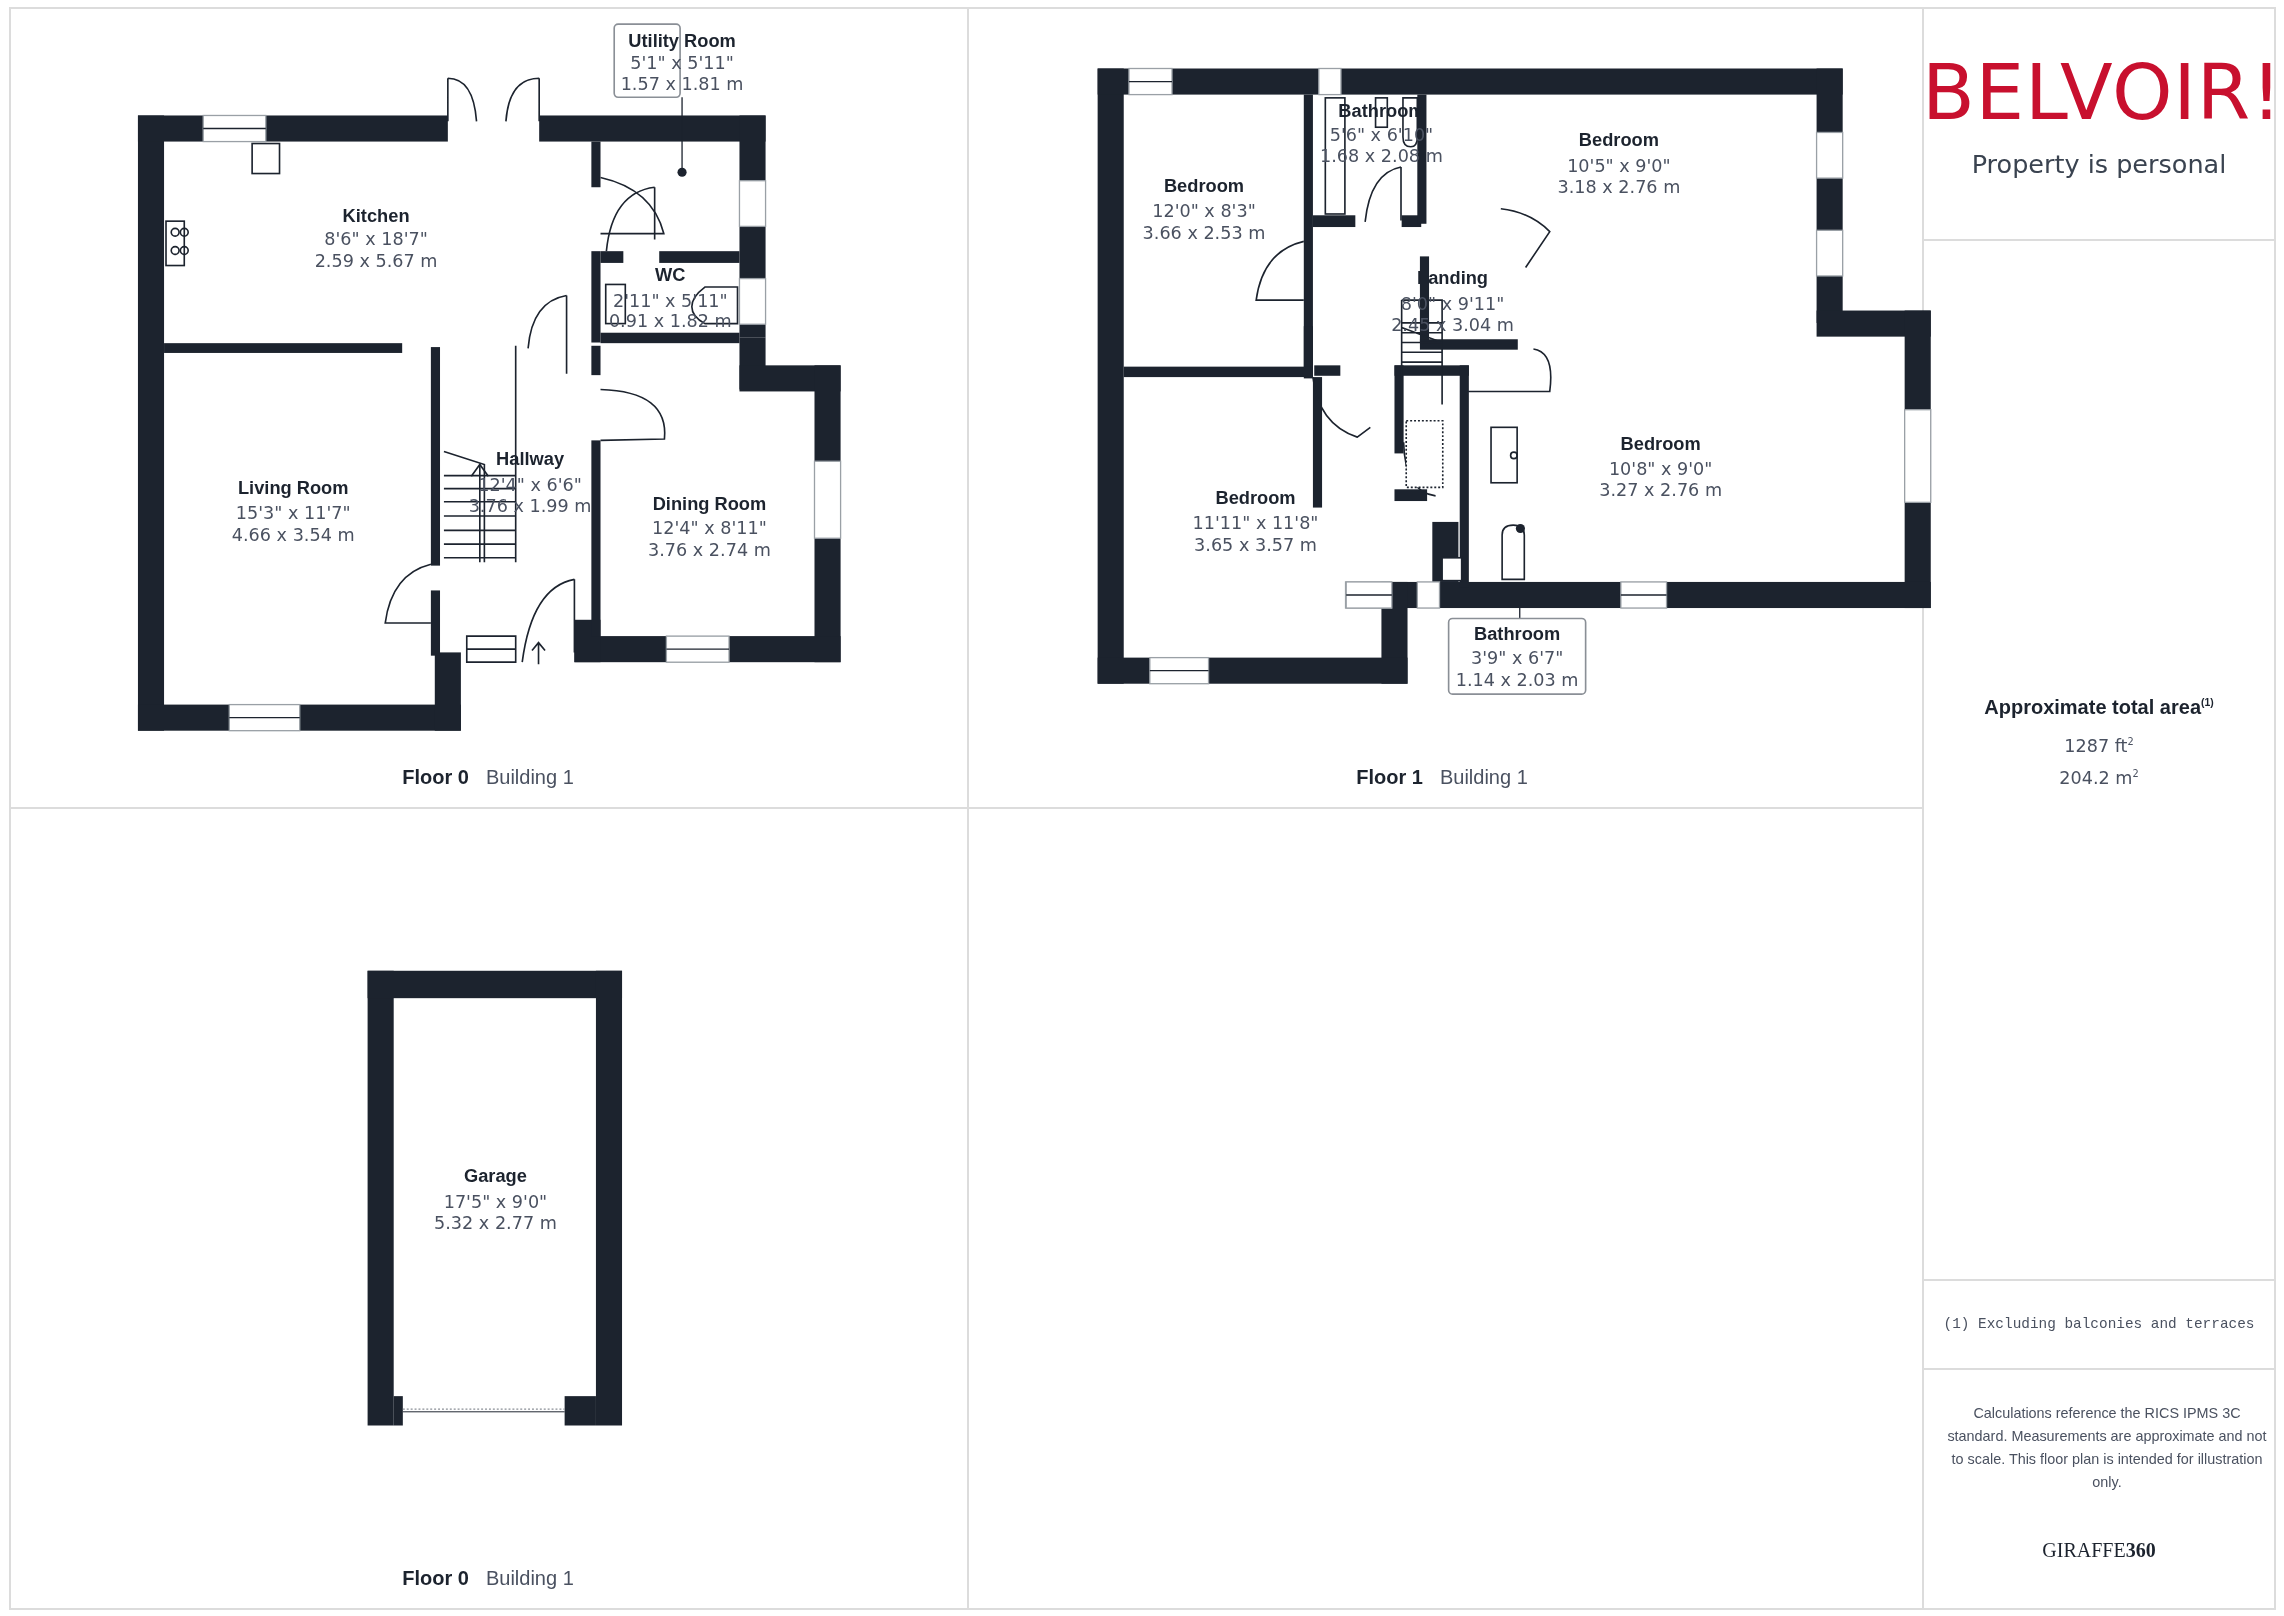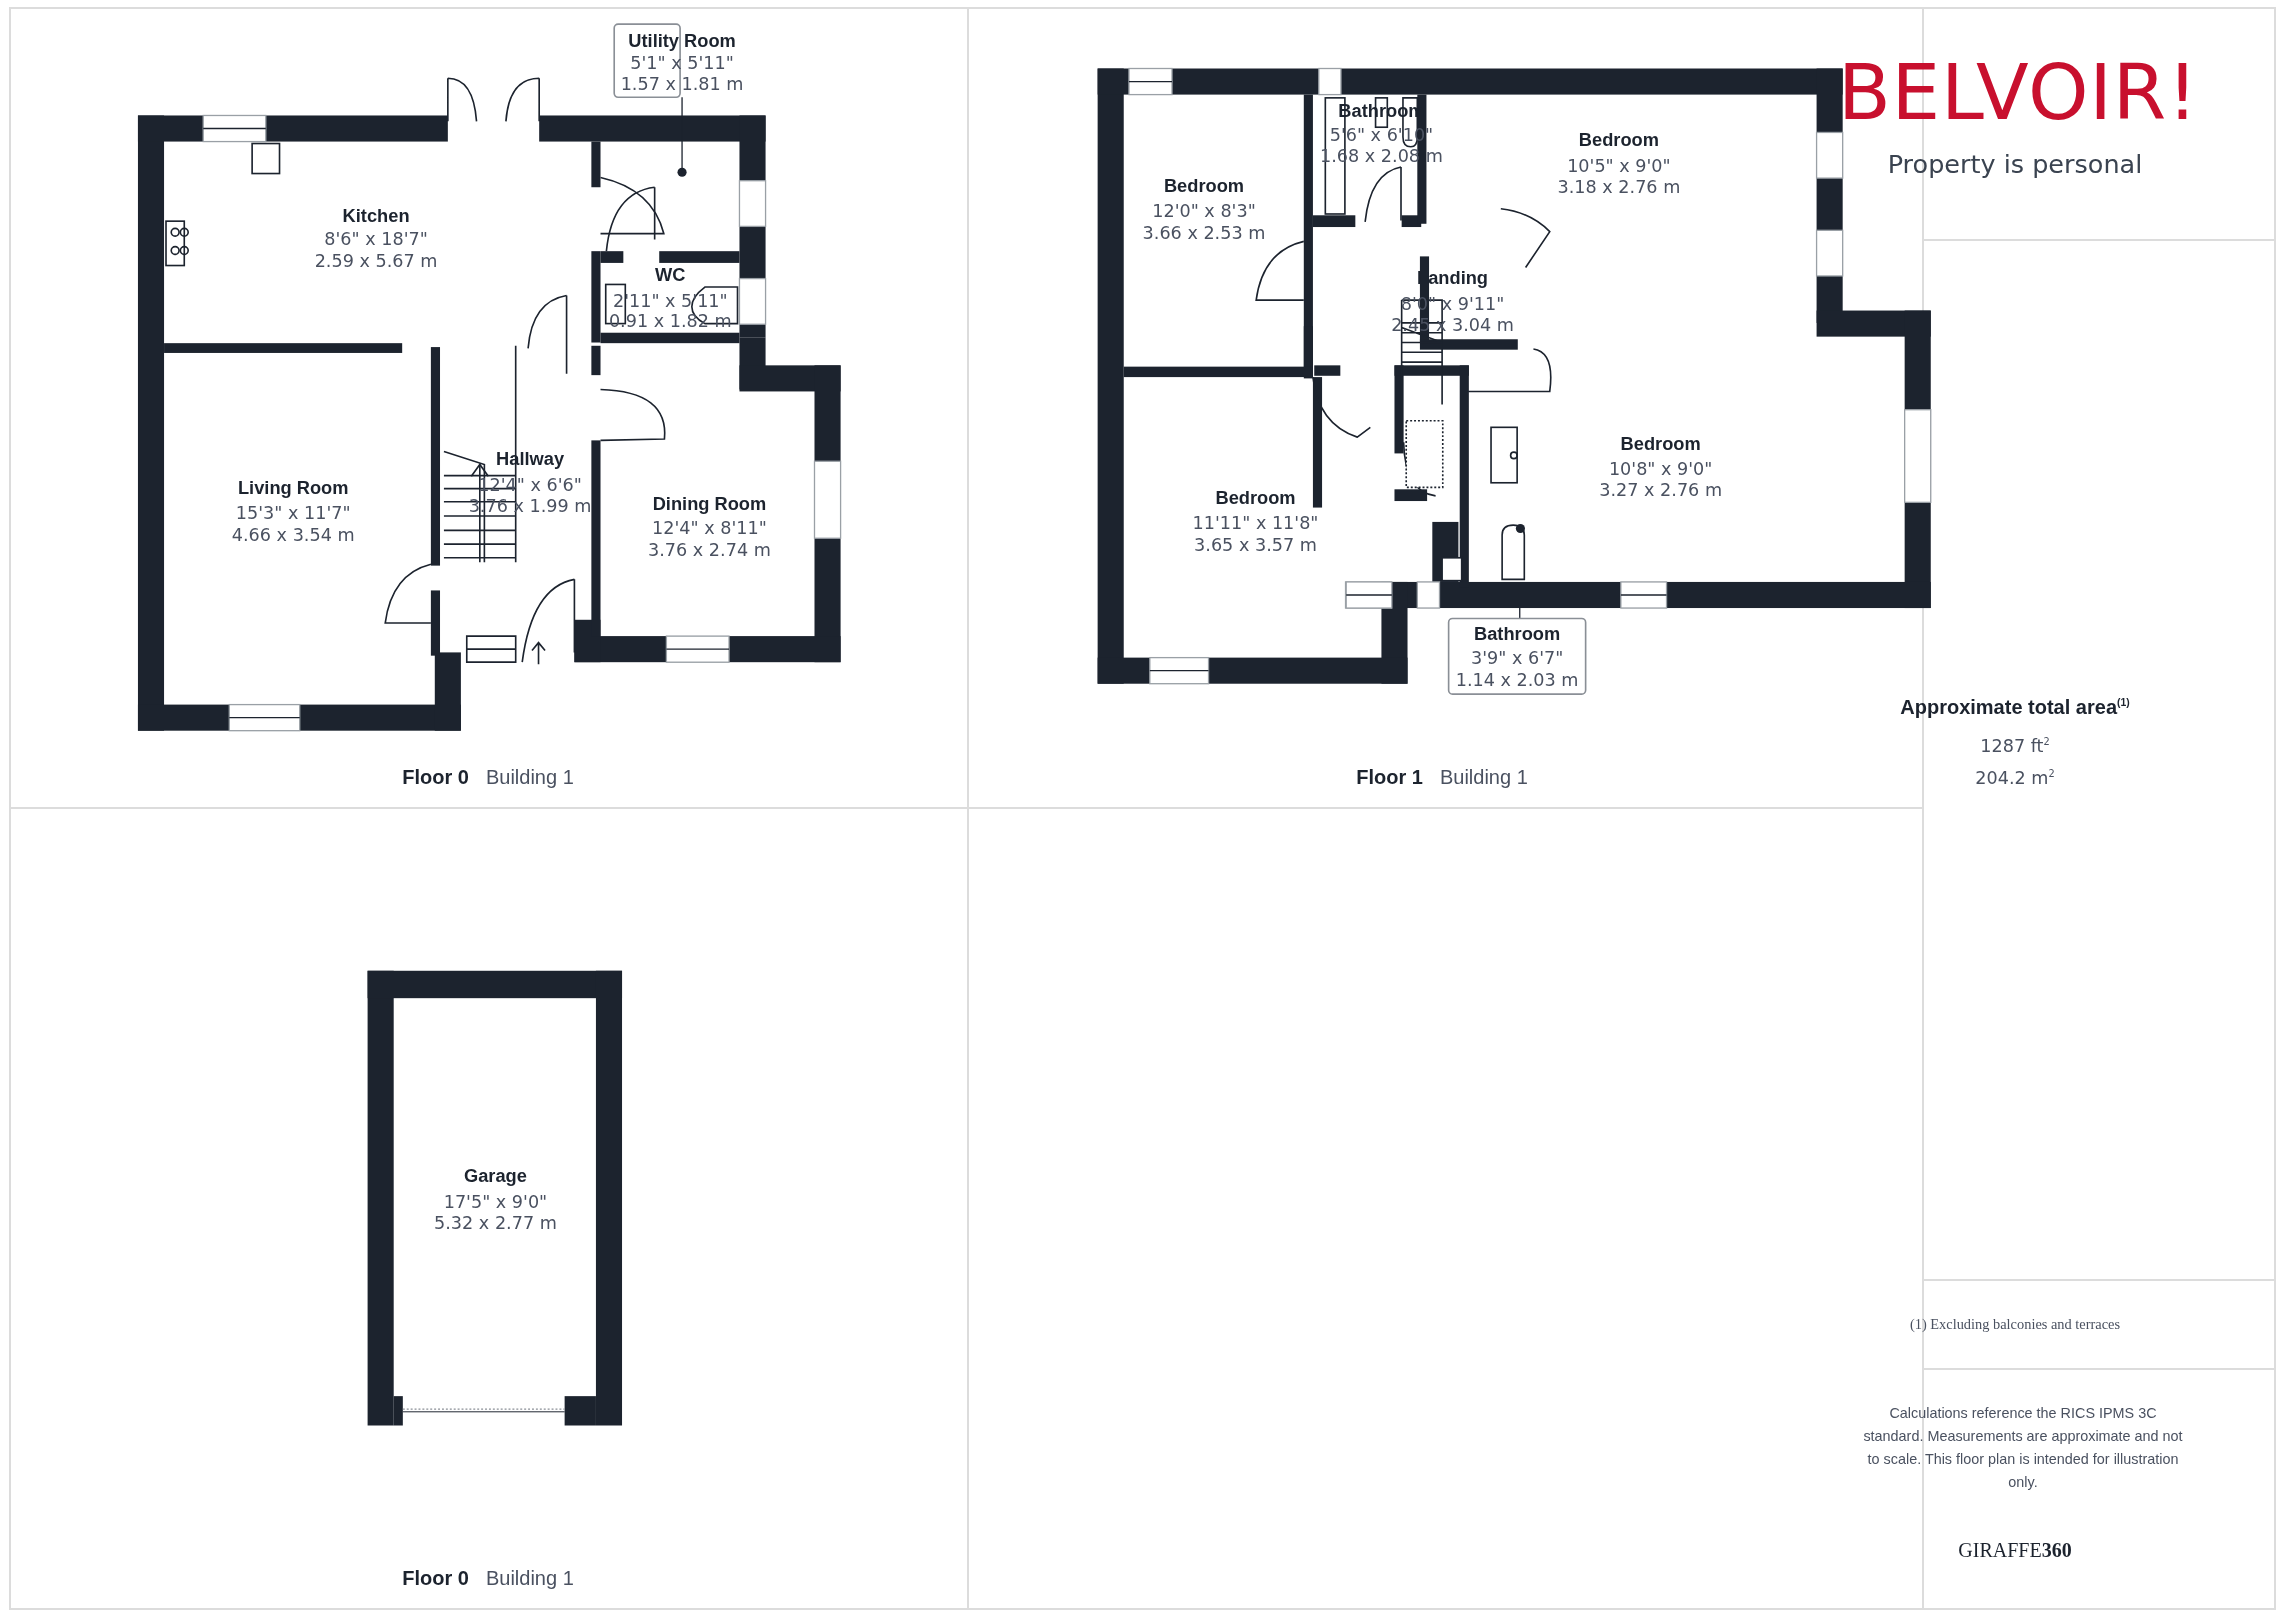--- a/index.html
+++ b/index.html
@@ -11,28 +11,28 @@
   .wall{fill:#1c232e;}
   .win{fill:#ffffff;stroke:#9aa0a6;stroke-width:2;}
   .thin{fill:none;stroke:#1c232e;stroke-width:2.5;}
   .fix{fill:#ffffff;stroke:#1c232e;stroke-width:2.5;}
   .room-name{font-family:"Liberation Sans",sans-serif;font-weight:bold;fill:#1c232e;font-size:28px;text-anchor:middle;}
   .room-dim{font-family:"DejaVu Sans",sans-serif;fill:#4a5160;font-size:27px;text-anchor:middle;}
   .callout{fill:#ffffff;stroke:#8a8f96;stroke-width:2.5;}
   .caption{position:absolute;font-size:20px;white-space:nowrap;transform:translateX(-50%);}
   .caption .floor{font-family:"Liberation Sans",sans-serif;font-weight:bold;color:#1c232e;margin-right:17px;}
   .caption .bldg{font-family:Liberation Sans, sans-serif;color:#4a5160;}
-  .brand{position:absolute;left:1838px;width:354px;text-align:center;}
+  .brand{position:absolute;left:1922px;width:354px;text-align:center;}
   .logo{top:54px;font-family:"DejaVu Sans",sans-serif;font-size:77px;color:#c8102e;letter-spacing:0.7px;line-height:1;}
   .tagline{top:149px;font-family:"DejaVu Sans",sans-serif;font-size:25.5px;color:#3a4350;}
   .area-title{top:696px;font-family:"Liberation Sans",sans-serif;font-weight:bold;font-size:20px;color:#1c232e;}
   .area-title sup{font-size:10.4px;font-weight:bold;}
   .area-val{font-family:"DejaVu Sans",sans-serif;font-size:17.6px;color:#4a5160;}
   .area-val sup{font-size:9.8px;}
-  .footnote{top:1316px;font-family:Liberation Serif, serif;font-size:14.4px;color:#4a5160;}
+  .footnote{top:1316px;font-family:Liberation Mono, monospace;font-size:14.4px;color:#4a5160;}
   .disclaimer{top:1402px;font-family:Liberation Sans, sans-serif;font-size:14.4px;color:#4a5160;line-height:23px;padding:0 12px;box-sizing:border-box;margin-left:8px;}
   .giraffe{top:1539px;font-family:Liberation Serif, serif;font-size:20px;color:#1c232e;}
   .giraffe b{font-weight:bold;}
 </style>
 </head>
 <body>
 
 <div class="frame"></div>
 <div class="vline" style="left:967px;top:6.5px;height:1603px;"></div>
 <div class="vline" style="left:1922px;top:6.5px;height:1603px;"></div>

